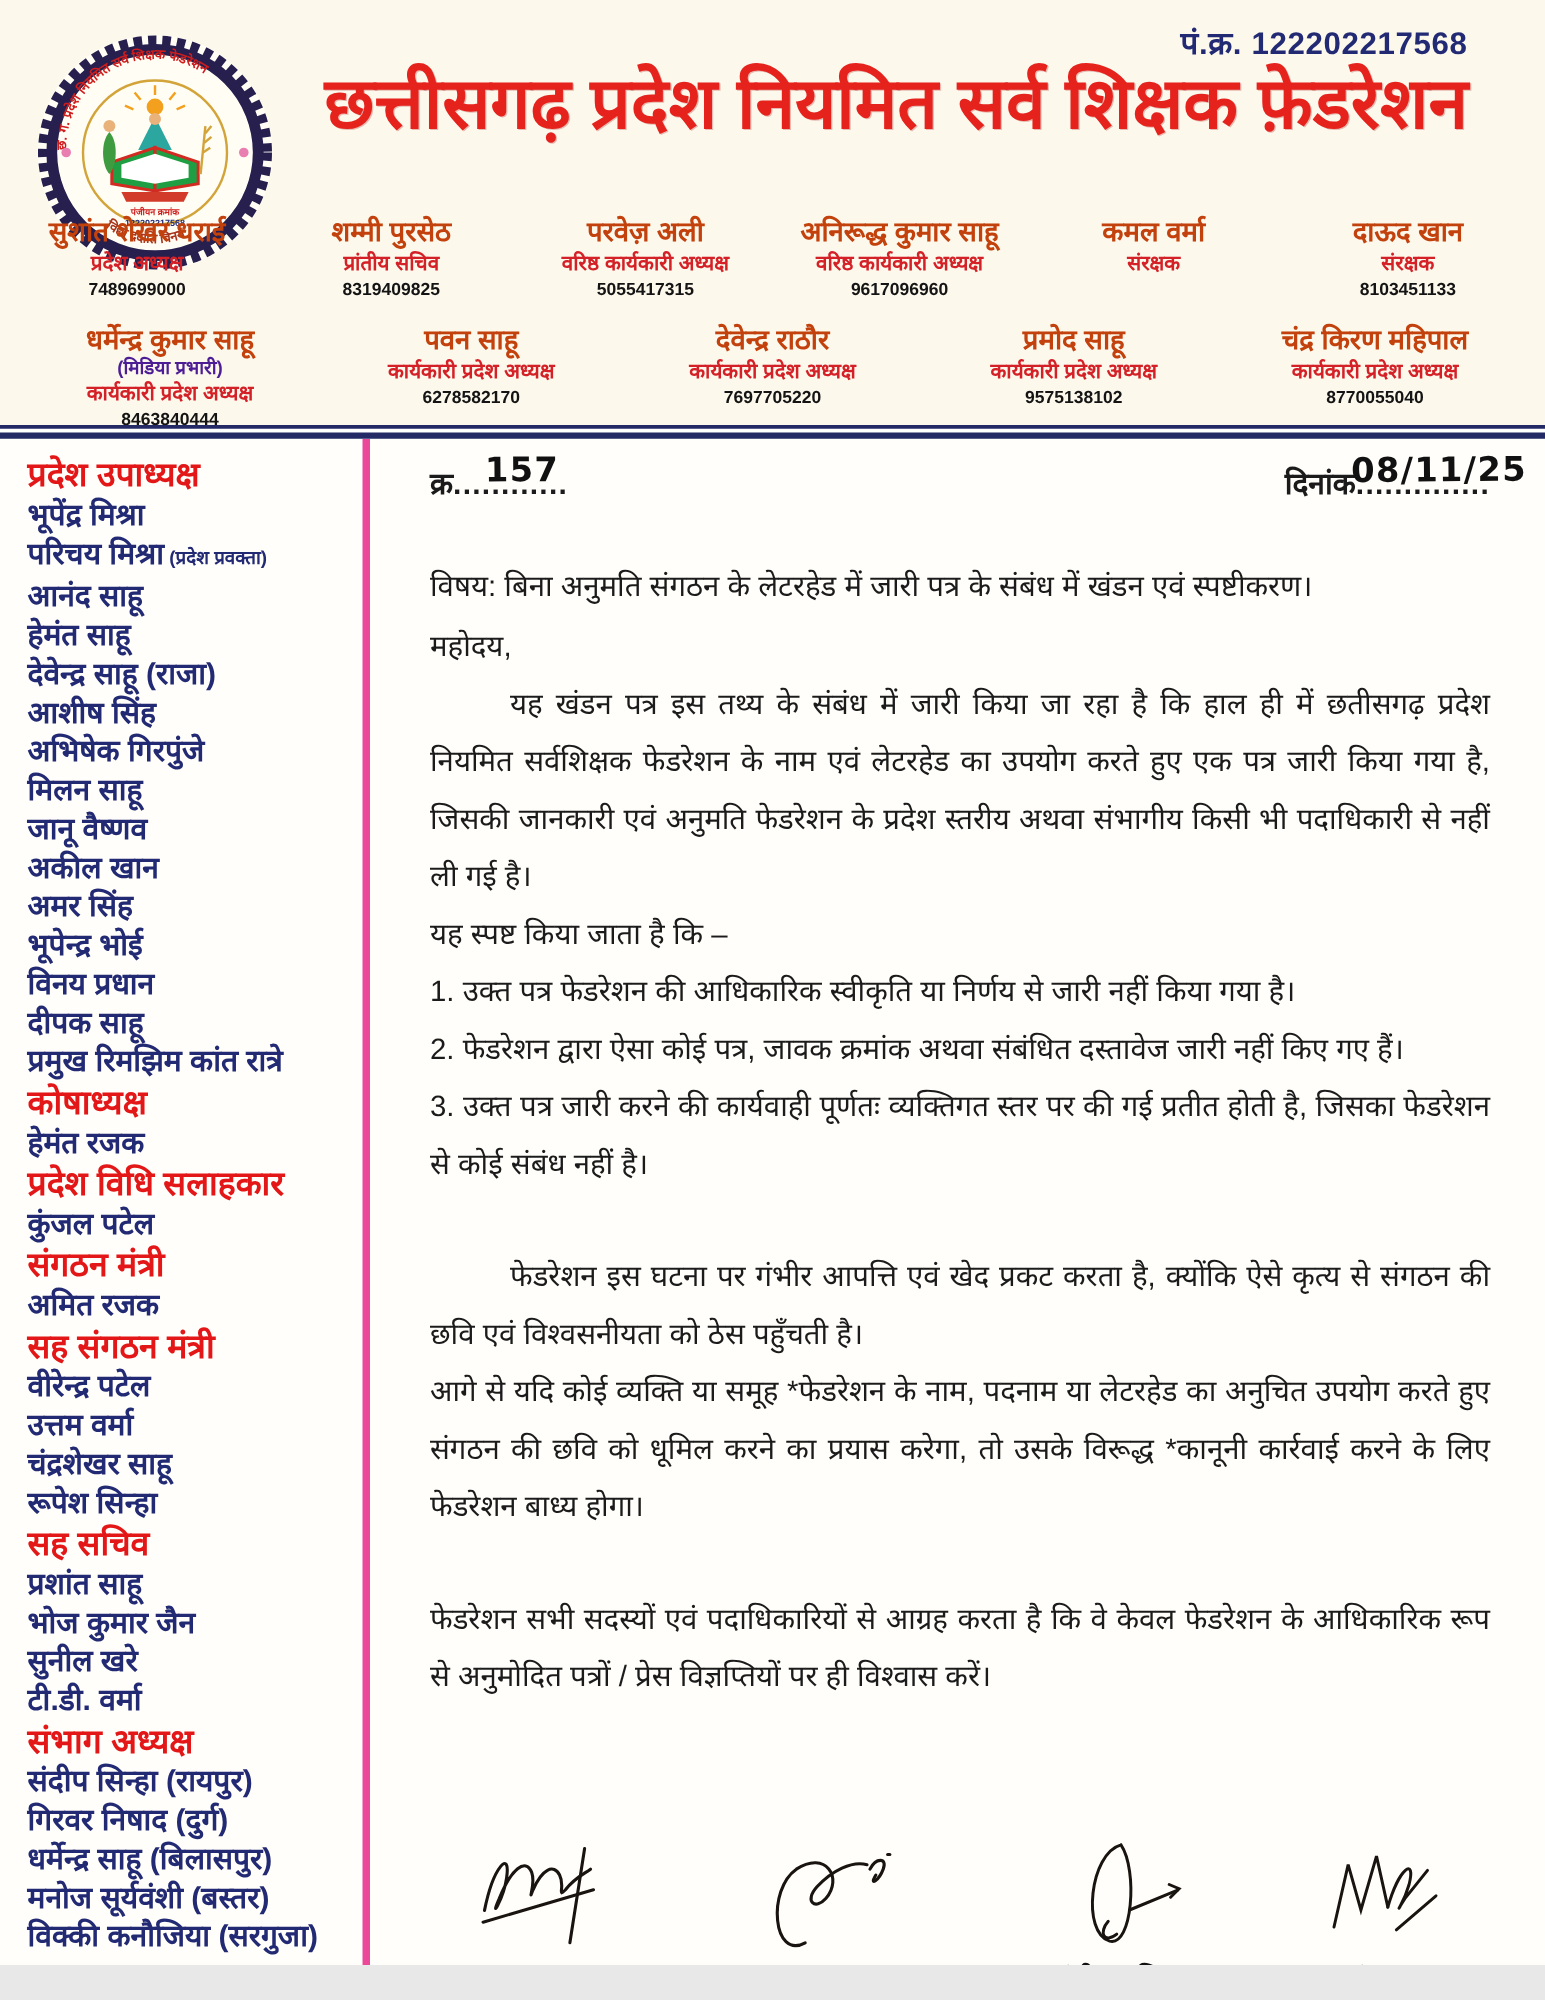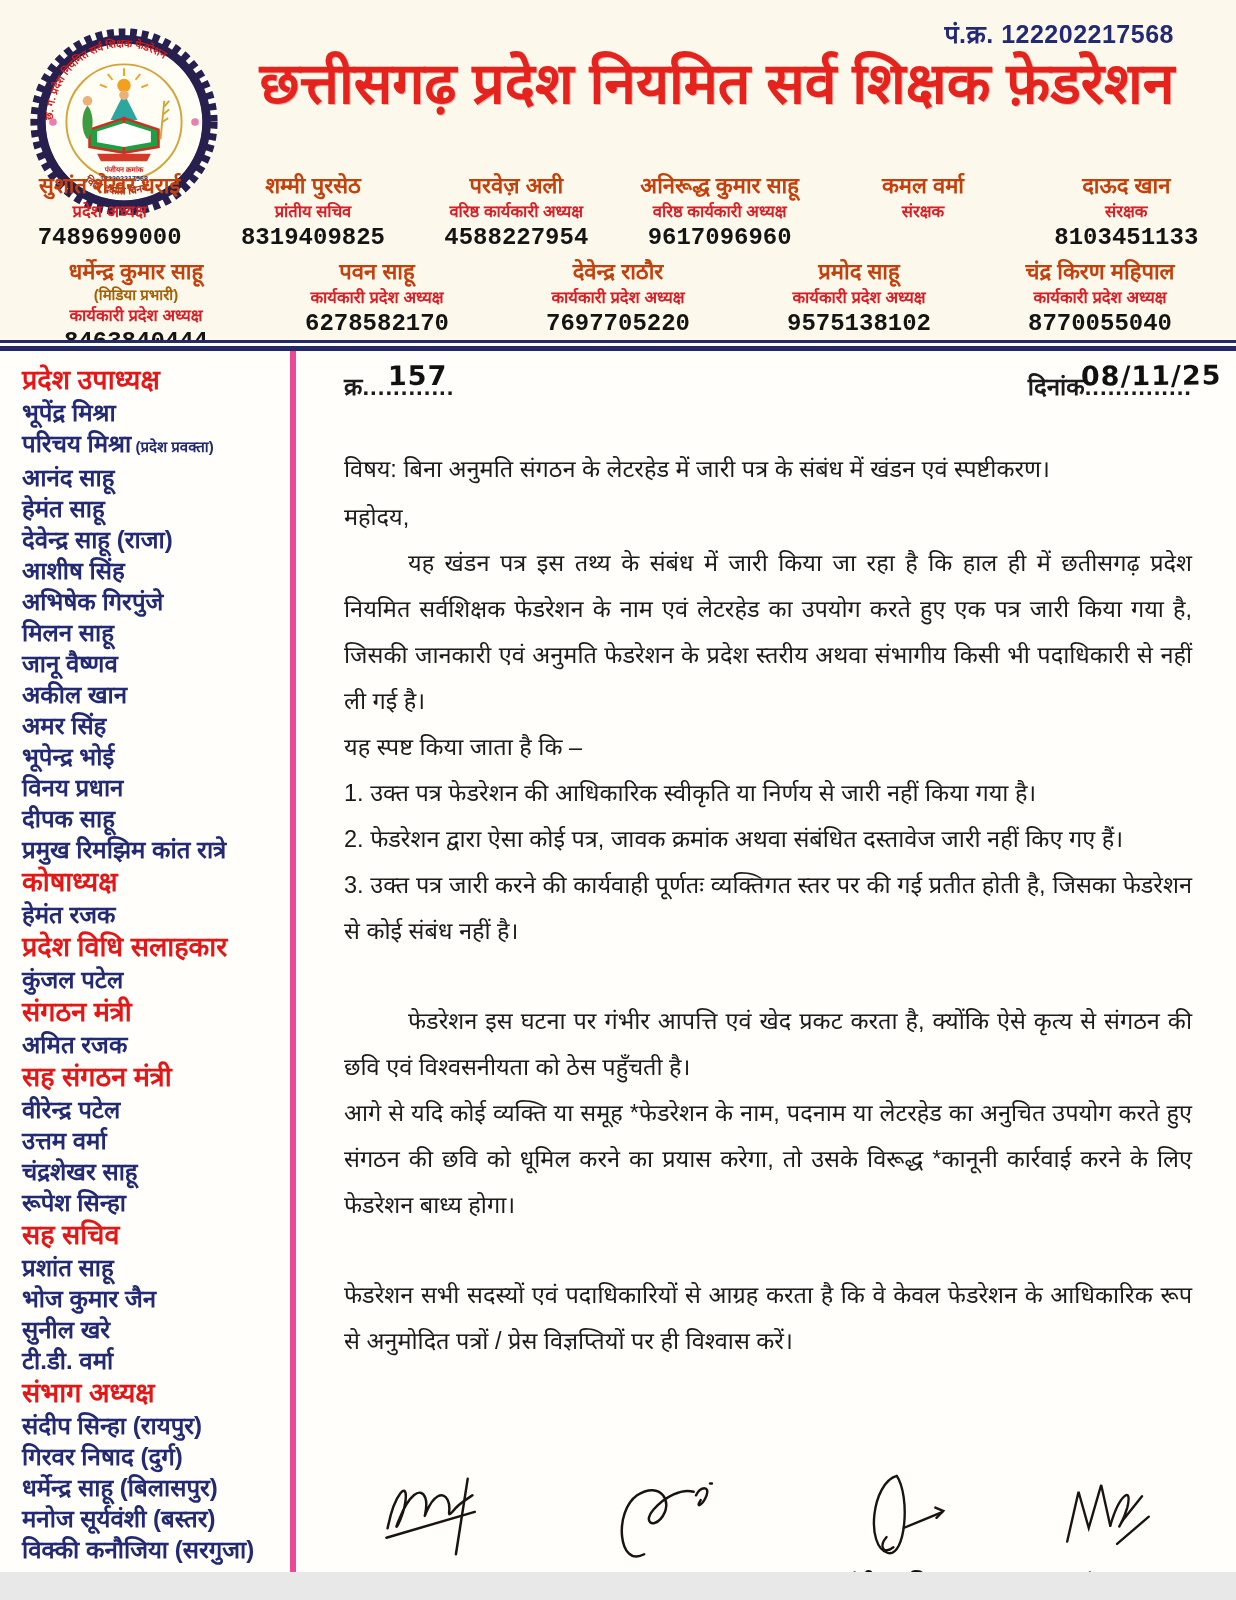--- a/index.html
+++ b/index.html
@@ -13,23 +13,23 @@
             color:#232a74; letter-spacing:.5px; }
   .logo-wrap { position:absolute; top:26px; left:28px; width:192px; height:192px; }
   .main-title { position:absolute; top:52px; left:222px; width:990px; text-align:center;
             color:#e6221d; font-size:57px; line-height:1.12; font-weight:800;
             text-shadow:1px 1px 0 rgba(160,0,0,.25); }
   .officials-row { position:absolute; left:8px; right:8px; display:flex; }
   .row1 { top:172px; }
   .row2 { top:258px; padding-left:30px; padding-right:30px;gap:45px; }
   .official { flex:1; text-align:center; padding:0 4px; }
   .off-name { display:block; font-size:22px; font-weight:800; color:#c2410c; line-height:1.25; }
-  .off-sub  { display:block; font-size:15px; font-weight:800; color:#a16207; line-height:1.2; }
+  .off-sub  { display:block; font-size:15px; font-weight:800; color:#4c1d95; line-height:1.2; }
   .off-desig{ display:block; font-size:16.5px; font-weight:800; color:#d42127; line-height:1.35; }
-  .off-phone{ display:block; font-size:24px; font-weight:800; color:#141414; line-height:1.3;font-family:Liberation Mono, monospace; }
+  .off-phone{ display:block; font-size:14px; font-weight:800; color:#141414; line-height:1.3; }
   .header-sep { position:absolute; bottom:0; left:0; right:0; height:11px;
             border-top:3px solid #232a66; border-bottom:5px solid #232a66; background:#fff; }
 
   
   .body-wrap { display:flex; width:100%; height:1249px; background:#fffefa; }
   .sidebar { width:296px; min-width:296px; border-right:6px solid #ec4899;
              padding:12px 4px 0 22px; overflow:hidden; }
   .sb-item { display:block; }
   .sb-heading { color:#e31717; font-size:27px; font-weight:800; line-height:34px; }
   .sb-name   { color:#232a74; font-size:24px; font-weight:800; line-height:31px; }
@@ -131,21 +131,21 @@
           <span class="off-phone">7489699000</span>
         </div>
         <div class="official">
           <span class="off-name">शम्मी पुरसेठ</span>
           <span class="off-desig">प्रांतीय सचिव</span>
           <span class="off-phone">8319409825</span>
         </div>
         <div class="official">
           <span class="off-name">परवेज़ अली</span>
           <span class="off-desig">वरिष्ठ कार्यकारी अध्यक्ष</span>
-          <span class="off-phone">4588227954</span>
+          <span class="off-phone">5055417315</span>
         </div>
         <div class="official">
           <span class="off-name">अनिरूद्ध कुमार साहू</span>
           <span class="off-desig">वरिष्ठ कार्यकारी अध्यक्ष</span>
           <span class="off-phone">9617096960</span>
         </div>
         <div class="official">
           <span class="off-name">कमल वर्मा</span>
           <span class="off-desig">संरक्षक</span>
         </div>

